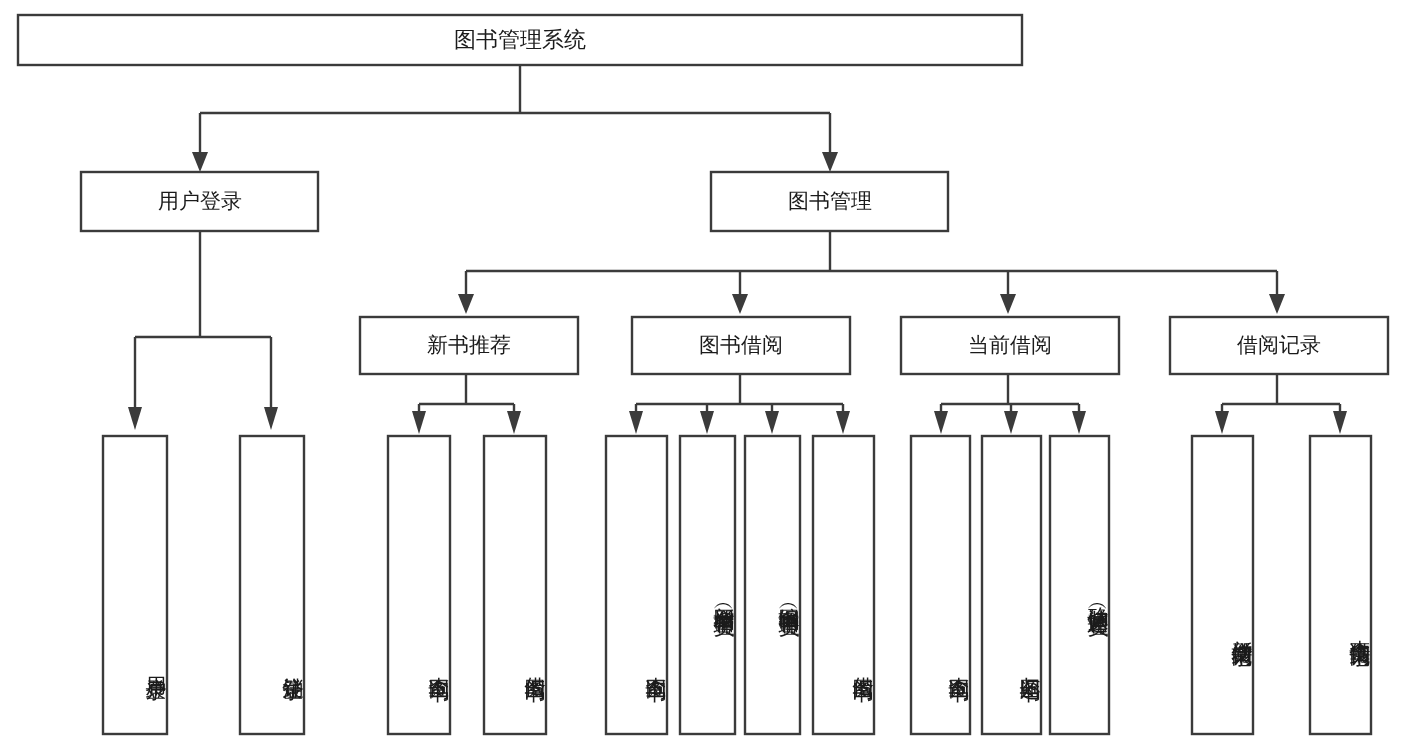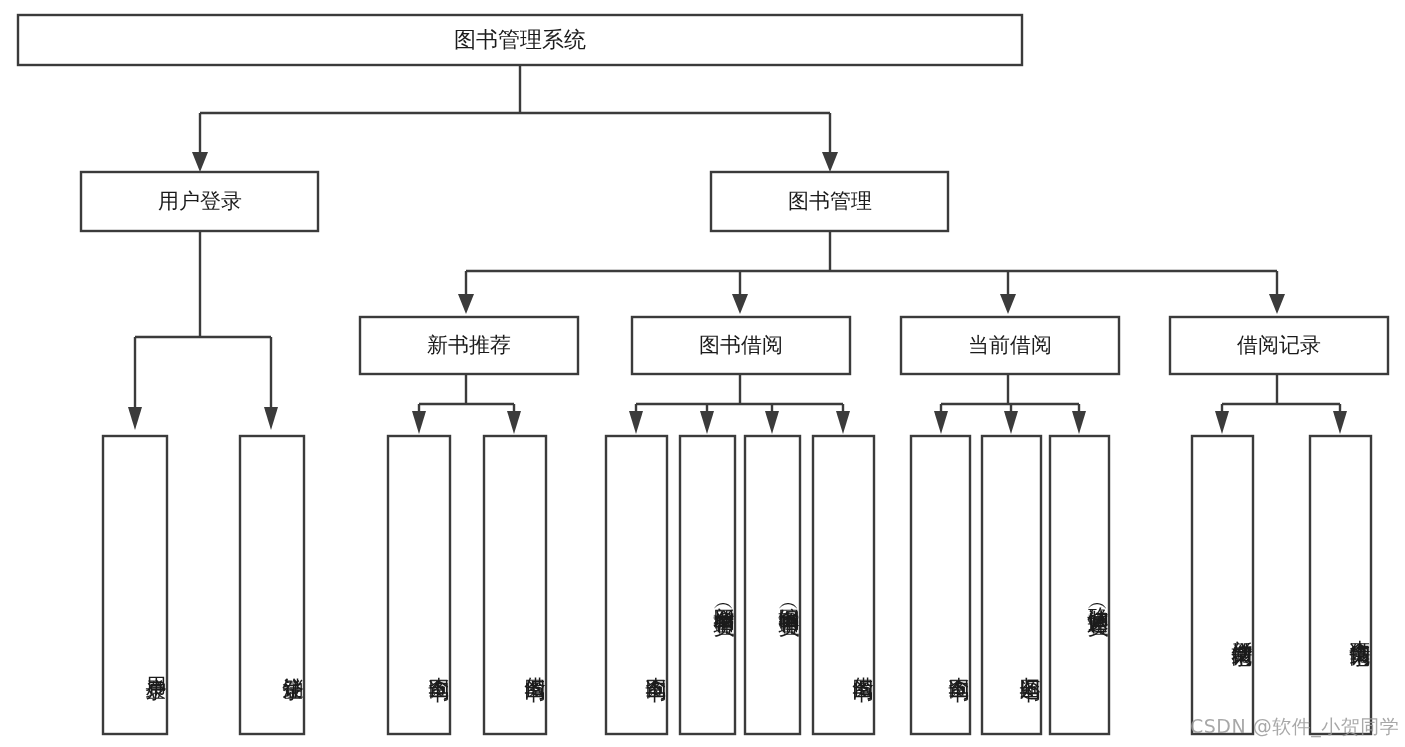--- a/index.html
+++ b/index.html
@@ -216,15 +216,14 @@
   <div class="vlabel" style="left:606px; top:436px; width:61px; height:298px; padding-top:78px;">查询图书</div>
   <div class="vlabel" style="left:680px; top:436px; width:55px; height:298px; padding-top:12px;">新增图书（管理员）</div>
   <div class="vlabel" style="left:745px; top:436px; width:55px; height:298px; padding-top:12px;">编辑图书（管理员）</div>
   <div class="vlabel" style="left:813px; top:436px; width:61px; height:298px; padding-top:78px;">借阅图书</div>
   <div class="vlabel" style="left:911px; top:436px; width:59px; height:298px; padding-top:78px;">查询图书</div>
   <div class="vlabel" style="left:982px; top:436px; width:59px; height:298px; padding-top:78px;">归还图书</div>
   <div class="vlabel" style="left:1050px; top:436px; width:59px; height:298px; padding-top:12px;">确认归还（管理员）</div>
   <div class="vlabel" style="left:1192px; top:436px; width:61px; height:298px; padding-top:42px;">新增借阅记录</div>
   <div class="vlabel" style="left:1310px; top:436px; width:61px; height:298px; padding-top:42px;">查询借阅记录</div>
 
-  <div class="watermark" style="left:1190px; top:714px;">CSDN @软件_小贺同学</div>
 
 </div>
 
 </body></html>

